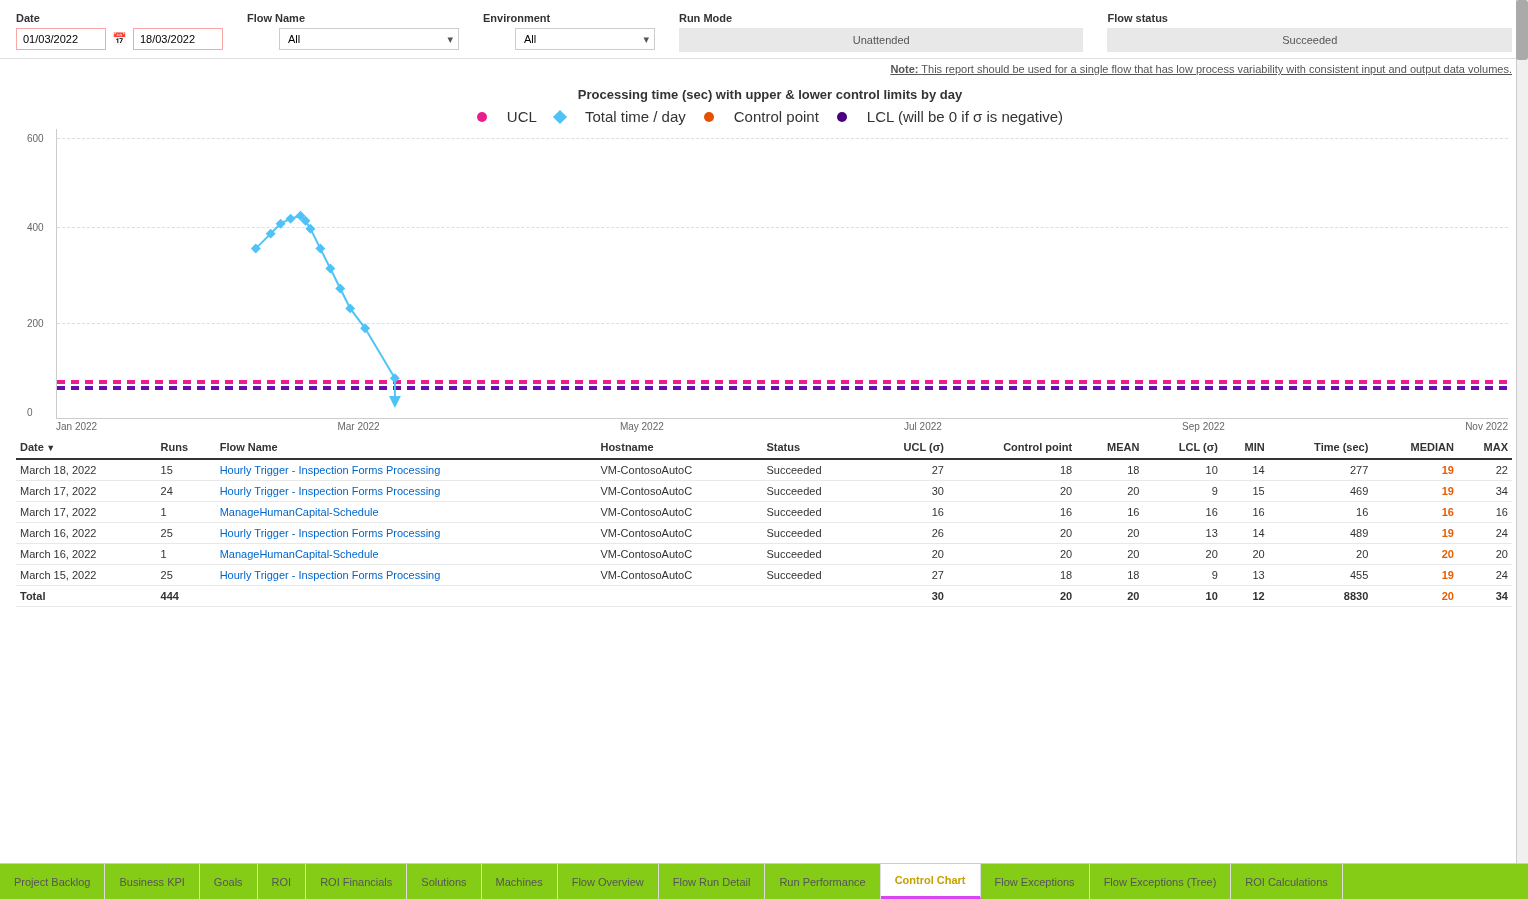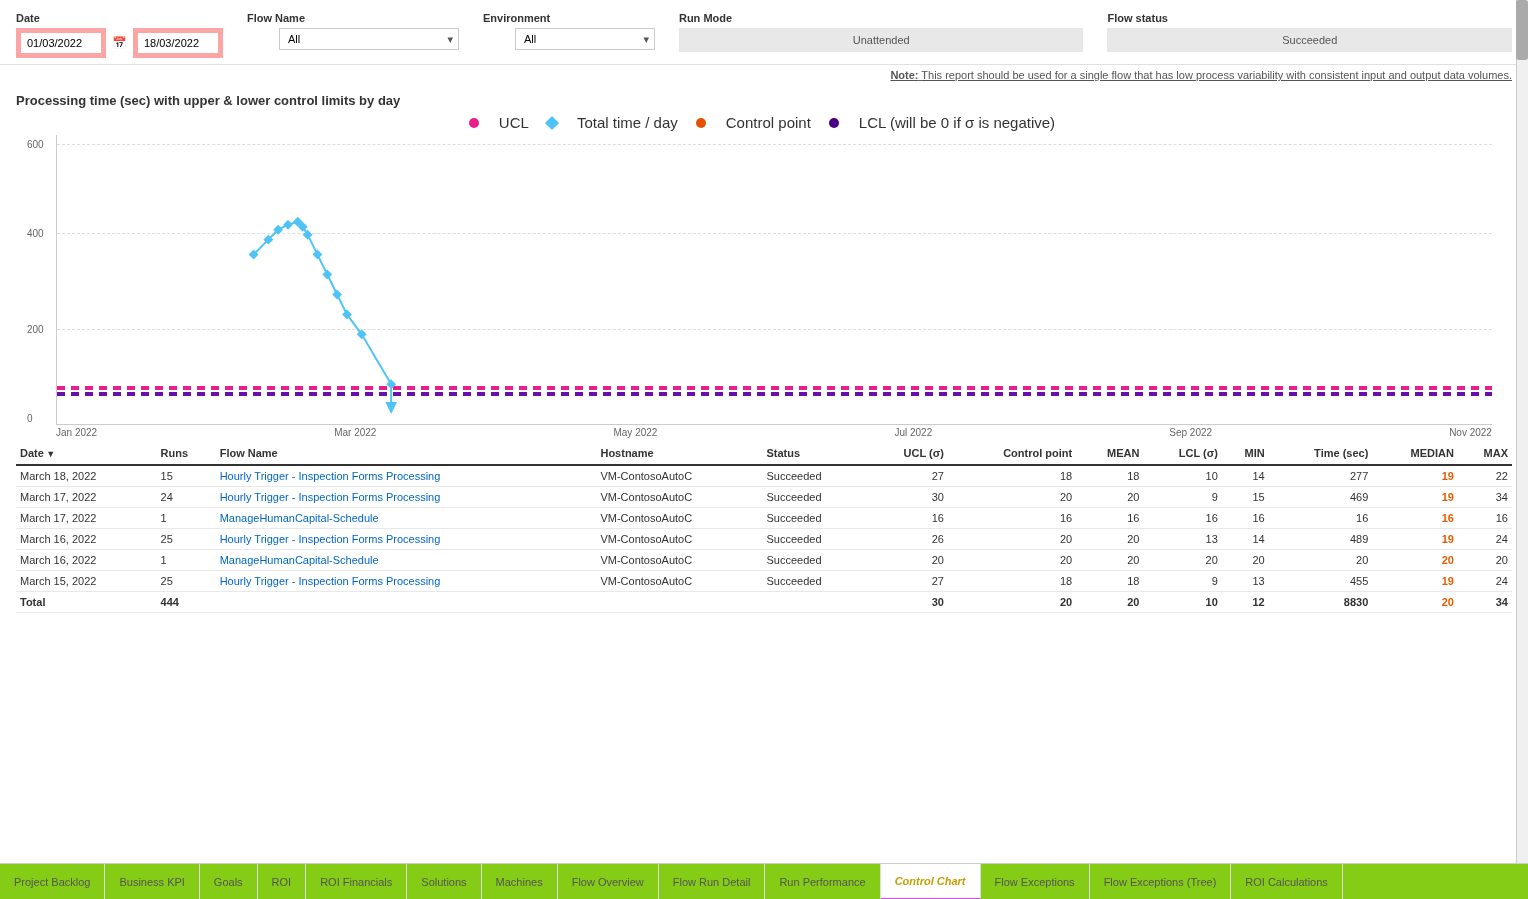--- a/index.html
+++ b/index.html
@@ -9,21 +9,21 @@
       display: flex;
       align-items: flex-start;
       padding: 12px 16px 6px 16px;
       gap: 24px;
       border-bottom: 1px solid #e0e0e0;
     }
     .filter-group { display: flex; flex-direction: column; gap: 4px; }
     .filter-label { font-size: 11px; font-weight: 600; color: #333; }
     .filter-row { display: flex; align-items: center; gap: 6px; }
     .date-input {
-      border: 5px solid #fca5a5; padding: 4px 6px; font-size: 11px; width: 90px; background: #fff;
+      border: 1px solid #fca5a5; padding: 4px 6px; font-size: 11px; width: 90px; background: #fff;
     }
     .date-icon { font-size: 12px; color: #555; }
     .dropdown {
       border: 1px solid #ccc; padding: 4px 24px 4px 8px; font-size: 11px; background: #fff;
       appearance: none; -webkit-appearance: none; position: relative; min-width: 140px;
       cursor: pointer;
     }
     .dropdown-wrap { position: relative; display: inline-block; padding-left: 32px; }
     .dropdown-wrap::after {
       content: '▾'; position: absolute; right: 6px; top: 50%; transform: translateY(-50%);
@@ -32,21 +32,21 @@
     .status-btn {
       background: #e8e8e8; border: none; padding: 6px 24px; font-size: 11px; color: #555;
       cursor: pointer; min-width: 140px;
     }
 
     .note-bar {
       text-align: right; padding: 4px 16px; font-size: 11px; color: #555; text-decoration: underline;
     }
     .note-bar b { font-weight: 700; }
 
-    .chart-section { padding: 8px 20px 0 16px; }
+    .chart-section { padding: 8px 4px 0 16px; text-align: center; }
     .chart-title { font-size: 13px; font-weight: 700; margin-bottom: 6px; }
 
     .legend { display: flex; align-items: center; gap: 18px; margin-bottom: 4px; justify-content: center; }
     .legend-item { display: flex; align-items: center; gap: 20px; font-size: 15px; }
     .legend-dot { width: 10px; height: 10px; border-radius: 50%; }
 
     .chart-container {
       position: relative;
       width: 100%;
       height: 290px;
@@ -86,21 +86,21 @@
       display: flex; align-items: center;
       background: #84cc16; border-top: 1px solid #ccc;
       height: 36px; overflow: hidden;
     }
     .tab-item {
       padding: 8px 14px; font-size: 11px; cursor: pointer; white-space: nowrap;
       border-right: 1px solid #ddd; color: #555; height: 100%; display: flex; align-items: center;
     }
     .tab-item.active {
       background: #fff; color: #c7a100; font-weight: 700;
-      border-bottom: 1px solid #d946ef; border-top: none; font-style: italic;
+      border-bottom: 3px solid #d946ef; border-top: none;
     }
 
     .scrollbar-indicator {
       position: absolute; right: 0; top: 0; width: 12px; height: calc(100% - 36px);
       background: #f0f0f0; border-left: 1px solid #ccc;
     }
     .scrollbar-thumb {
       position: absolute; top: 0; right: 0; width: 12px; height: 60px;
       background: #aaa; border-radius: 3px;
     }

